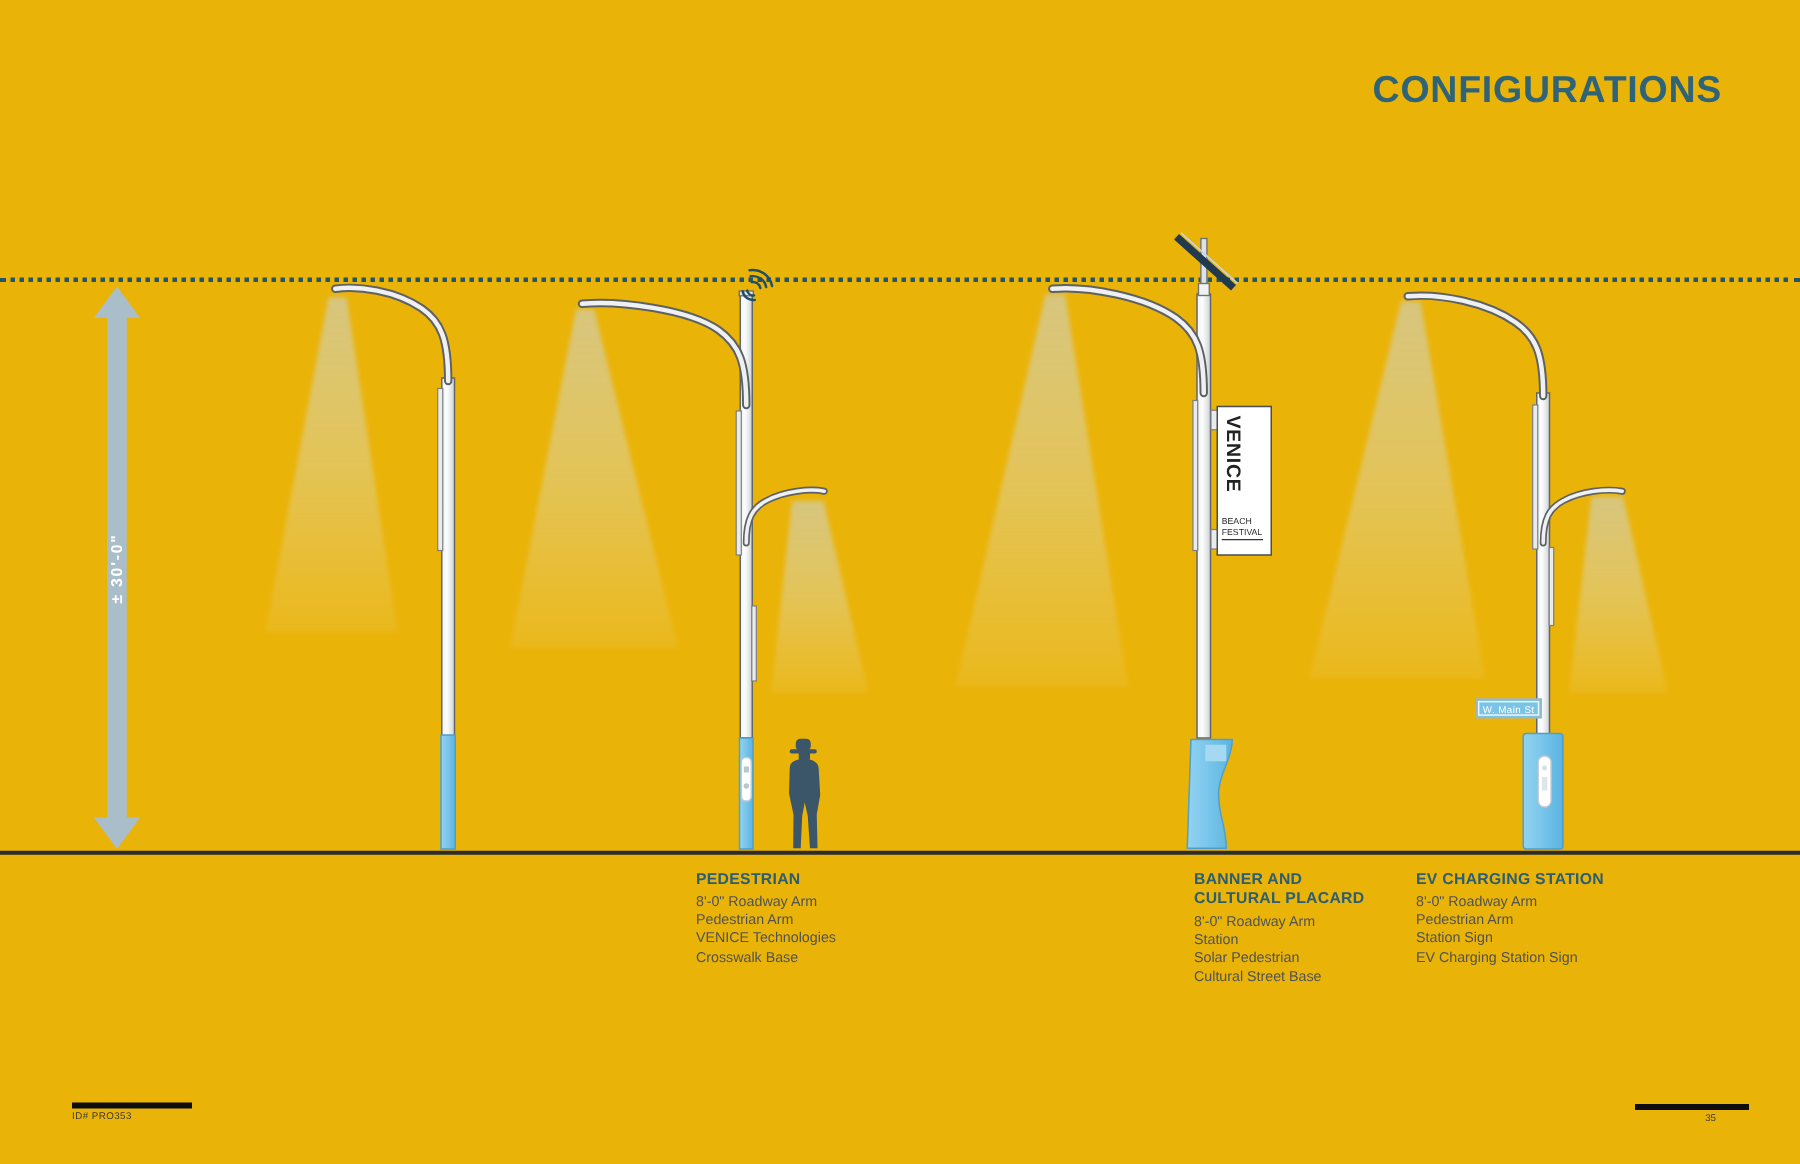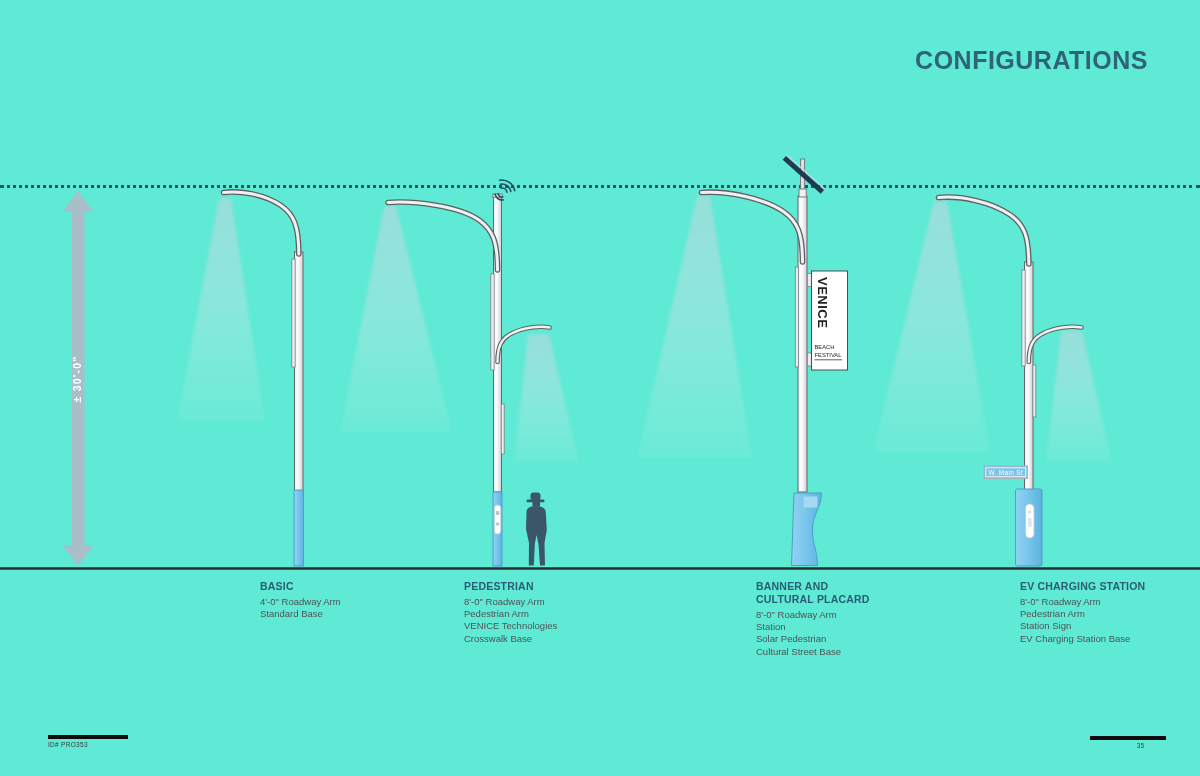--- a/index.html
+++ b/index.html
@@ -1,16 +1,16 @@
 <!DOCTYPE html>
 <html><head>
 <meta charset="utf-8">
 <style>
   html,body{margin:0;padding:0;background:#ffffff;}
-  .page{position:relative;width:1200px;height:776px;background:#5eead4;overflow:hidden;
+  .page{position:relative;width:1200px;height:776px;background:#eab308;overflow:hidden;
         font-family:"Liberation Sans", sans-serif;}
   .page-title{position:absolute;top:46px;right:52px;font-size:25px;font-weight:700;
         color:#2f6378;letter-spacing:0.5px;}
   .dotted-line{position:absolute;left:0;top:185px;width:1200px;height:0;
         border-top:3px dotted #235568;}
   svg.drawing{position:absolute;left:0;top:0;}
   svg text{font-family:"Liberation Sans", sans-serif;}
   .caption{position:absolute;top:580px;width:150px;}
   .caption-title{font-size:10.5px;font-weight:700;color:#2b5d73;letter-spacing:.2px;
         line-height:13px;max-width:130px;margin-bottom:3px;}
@@ -154,48 +154,43 @@
       <g>
         <rect x="1025.5" y="504" width="8.5" height="34" rx="4.2" fill="#ffffff" stroke="#c3cbcf" stroke-width=".9"></rect>
         <circle cx="1029.7" cy="512" r="1.6" fill="#cfe0e8"></circle>
         <rect x="1028" y="518" width="3.6" height="9" fill="#dbe7ed"></rect>
       </g>
     </g>
 
     <line x1="0" y1="568.5" x2="1200" y2="568.5" stroke="#2c2c2c" stroke-width="2.6"></line>
   </svg>
 
-  <div class="caption" style="left:260px">
-    <div class="caption-title">BASIC</div>
-    <div class="caption-line">4'-0" Roadway Arm</div>
-    <div class="caption-line">Standard Base</div>
-  </div>
 
   <div class="caption" style="left:464px">
     <div class="caption-title">PEDESTRIAN</div>
     <div class="caption-line">8'-0" Roadway Arm</div>
     <div class="caption-line">Pedestrian Arm</div>
     <div class="caption-line">VENICE Technologies</div>
     <div class="caption-line">Crosswalk Base</div>
   </div>
 
-  <div class="caption" style="left:756px">
+  <div class="caption" style="left:796px">
     <div class="caption-title">BANNER AND CULTURAL PLACARD</div>
     <div class="caption-line">8'-0" Roadway Arm</div>
     <div class="caption-line">Station</div>
     <div class="caption-line">Solar Pedestrian</div>
     <div class="caption-line">Cultural Street Base</div>
   </div>
 
-  <div class="caption" style="left:1020px">
+  <div class="caption" style="left:944px">
     <div class="caption-title">EV CHARGING STATION</div>
     <div class="caption-line">8'-0" Roadway Arm</div>
     <div class="caption-line">Pedestrian Arm</div>
     <div class="caption-line">Station Sign</div>
-    <div class="caption-line">EV Charging Station Base</div>
+    <div class="caption-line">EV Charging Station Sign</div>
   </div>
 
   <div class="footer-bar-left"></div>
   <div class="footer-id">ID# PRO353</div>
   <div class="footer-bar-right"></div>
   <div class="footer-page">35</div>
 
 </div>
 
 </body></html>

